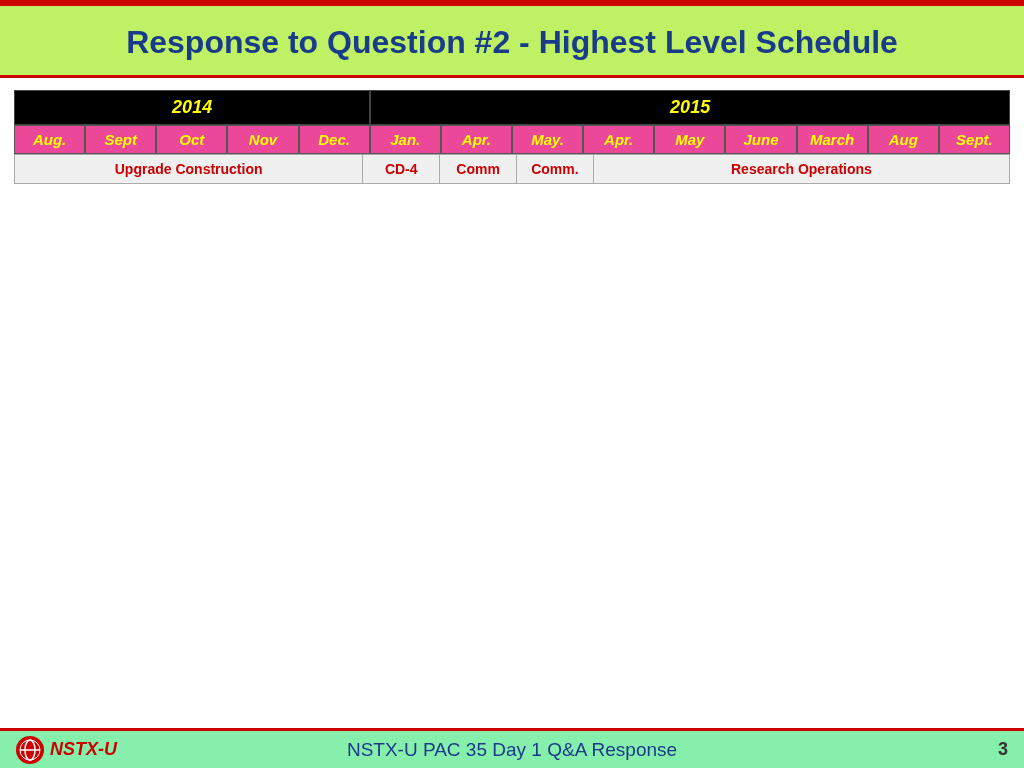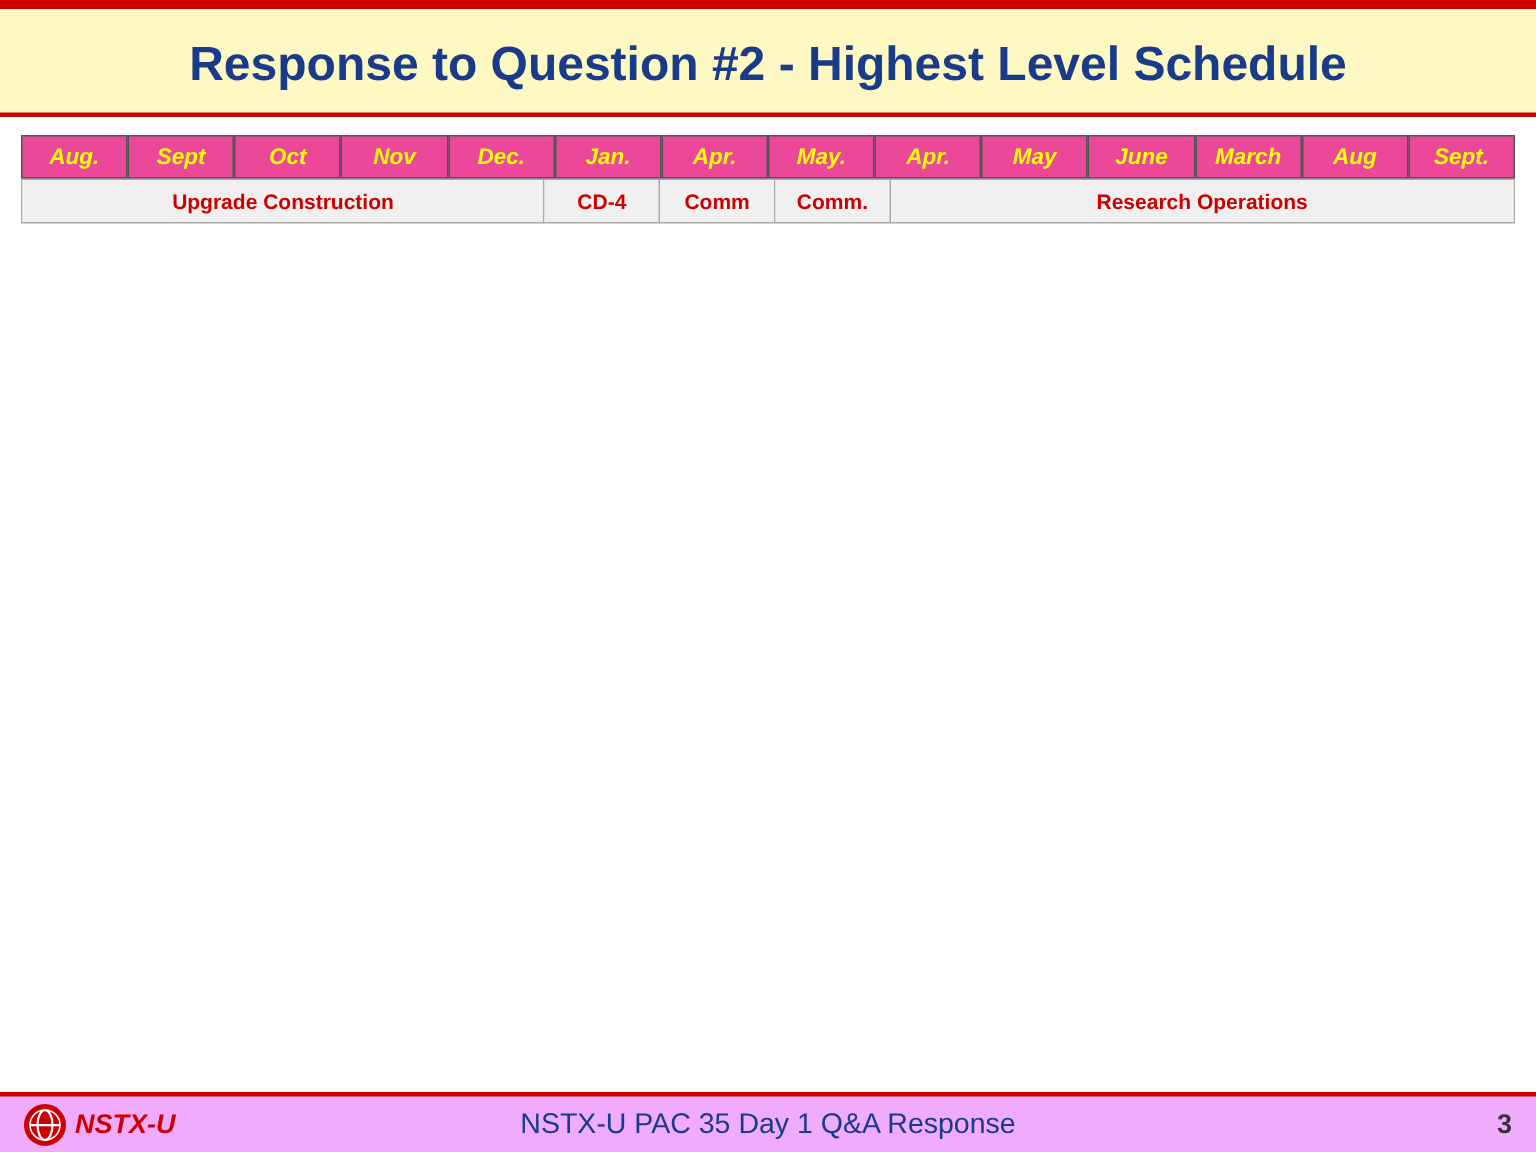--- a/index.html
+++ b/index.html
@@ -14,21 +14,21 @@
     }
 
     
     .top-bar {
       height: 6px;
       background: #cc0000;
     }
 
     
     .title-area {
-      background: #fef9c3;
+      background: #bef264;
       padding: 18px 20px 14px 20px;
       text-align: center;
       border-bottom: 3px solid #cc0000;
     }
 
     .title-text {
       color: #1a3a8a;
       font-size: 32px;
       font-weight: bold;
       font-family: Arial, sans-serif;
@@ -130,21 +130,21 @@
     }
 
     
     .bottom-bar {
       position: absolute;
       bottom: 0;
       left: 0;
       right: 0;
       height: 40px;
       border-top: 3px solid #cc0000;
-      background: #f0abfc;
+      background: #86efac;
       display: flex;
       align-items: center;
       padding: 0 16px;
     }
 
     .bottom-logo {
       display: flex;
       align-items: center;
       gap: 6px;
     }
@@ -191,20 +191,24 @@
 <body>
 
 <div class="top-bar"></div>
 
 <div class="title-area">
   <h1 class="title-text">Response to Question #2 - Highest Level Schedule</h1>
 </div>
 
 <div class="schedule-area">
 
+  <div class="year-row">
+    <div class="year-cell year-2014">2014</div>
+    <div class="year-cell year-2015">2015</div>
+  </div>
 
   <div class="month-row">
     <div class="month-cell">Aug.</div>
     <div class="month-cell">Sept</div>
     <div class="month-cell">Oct</div>
     <div class="month-cell">Nov</div>
     <div class="month-cell">Dec.</div>
     <div class="month-cell">Jan.</div>
     <div class="month-cell">Apr.</div>
     <div class="month-cell">May.</div>

